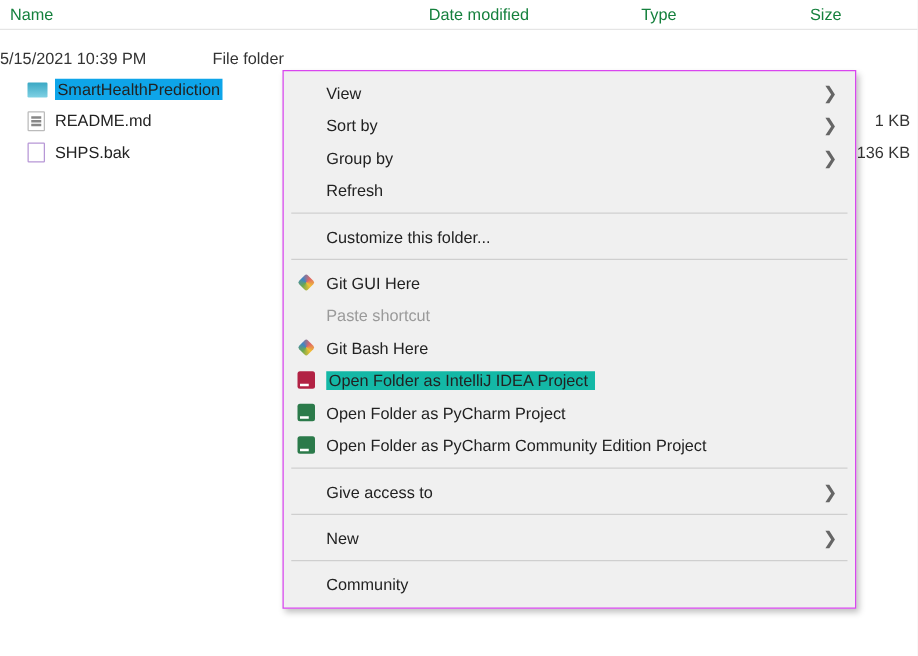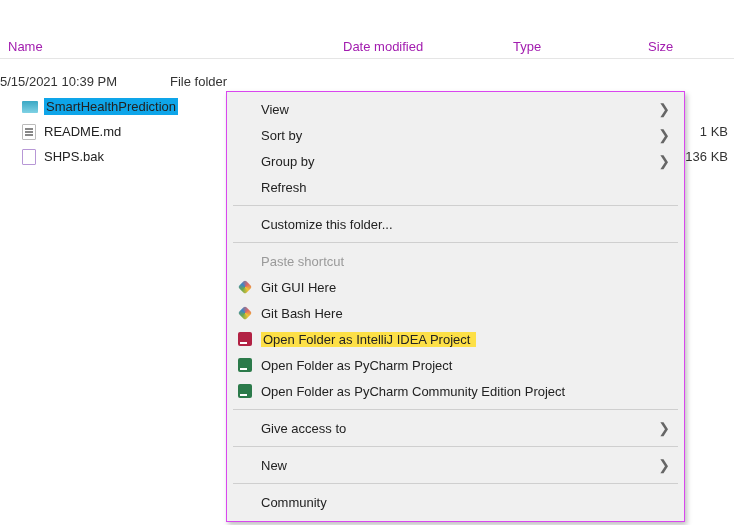--- a/index.html
+++ b/index.html
@@ -1,18 +1,18 @@
 <!DOCTYPE html>
 <html><head>
 <meta charset="utf-8">
 <style>
   * { box-sizing: border-box; font-family: "Segoe UI", Tahoma, sans-serif; font-size: 13px; }
   body { margin: 0; width: 734px; height: 525px; background: #fff; overflow: hidden; }
   .explorer { width: 734px; height: 525px; position: relative; }
-  .header { display: flex; border-bottom: 1px solid #e5e5e5; height: 24px; align-items: center; color: #a21caf; margin-top: 35px; }
+  .header { display: flex; border-bottom: 1px solid #e5e5e5; height: 24px; align-items: center; color: #15803d; }
   .header .col { padding: 2px 8px; }
   .col-name { flex: 0 0 335px; }
   .col-date { flex: 0 0 170px; }
   .col-type { flex: 0 0 135px; }
   .col-size { flex: 1; }
   .rows { padding-top: 10px; }
   .row { display: flex; align-items: center; height: 25px; }
   .row .cell-name { flex: 0 0 335px; display: flex; align-items: center; padding-left: 22px; gap: 6px; color: #222; }
   .row .cell-date { flex: 0 0 170px; color: #333; }
   .row .cell-type { flex: 0 0 135px; color: #333; }
@@ -24,21 +24,21 @@
   .icon-file.bak { border-color:#b797d6; }
   .name-hl { background: #0ea5e9; padding: 1px 2px; }
   .name-plain { padding: 1px 2px; color: #222; }
   
   .ctx { position: absolute; left: 226px; top: 56px; width: 459px; background: #f0f0f0; border: 1px solid #d946ef; box-shadow: 2px 3px 5px rgba(0,0,0,.25); padding: 4px 0 6px 0; }
   .ctx .item { display: flex; align-items: center; height: 26px; padding: 0 14px 0 34px; position: relative; color: #222; }
   .ctx .item.disabled { color: #9a9a9a; }
   .ctx .item .chev { margin-left: auto; color: #666; font-size: 14px; }
   .ctx .sep { border-top: 1px solid #cfcfcf; margin: 5px 6px; }
   .ctx .ico { position: absolute; left: 10px; width: 16px; height: 16px; display:flex; align-items:center; justify-content:center; }
-  .ctx .item.hl span.lbl { background: #fde047; padding: 0 6px 0 2px; }
+  .ctx .item.hl span.lbl { background: #14b8a6; padding: 0 6px 0 2px; }
   .git-ico { width:14px; height:14px; transform: rotate(45deg); display:flex; align-items:center; justify-content:center; }
   .git-ico::before { content:""; width:10px; height:10px; background: conic-gradient(#e06666, #f1c232, #6aa84f, #3d85c6, #e06666); border-radius: 2px; }
   .idea-ico { width:14px; height:14px; background:#b22244; border-radius:2px; position:relative; }
   .idea-ico::after{content:"";position:absolute;left:2px;bottom:2px;width:7px;height:2px;background:#fff;}
   .py-ico { width:14px; height:14px; background:#2b7a4a; border-radius:2px; position:relative; }
   .py-ico::after{content:"";position:absolute;left:2px;bottom:2px;width:7px;height:2px;background:#fff;}
   .lbl { white-space: nowrap; }
 </style>
 </head>
 <body>
@@ -100,28 +100,28 @@
         <span class="chev">❯</span>
     </div>
     <div class="item">
       <span class="lbl">Refresh</span>
     </div>
     <div class="sep"></div>
     <div class="item">
       <span class="lbl">Customize this folder...</span>
     </div>
     <div class="sep"></div>
-    <div class="item disabled">
-      <span class="lbl">Paste shortcut</span>
-    </div>
     <div class="item">
       <span class="ico">
           <span class="git-ico"></span>
         </span>
       <span class="lbl">Git GUI Here</span>
+    </div>
+    <div class="item disabled">
+      <span class="lbl">Paste shortcut</span>
     </div>
     <div class="item">
       <span class="ico">
           <span class="git-ico"></span>
         </span>
       <span class="lbl">Git Bash Here</span>
     </div>
     <div class="item hl">
       <span class="ico">
           <span class="idea-ico"></span>

